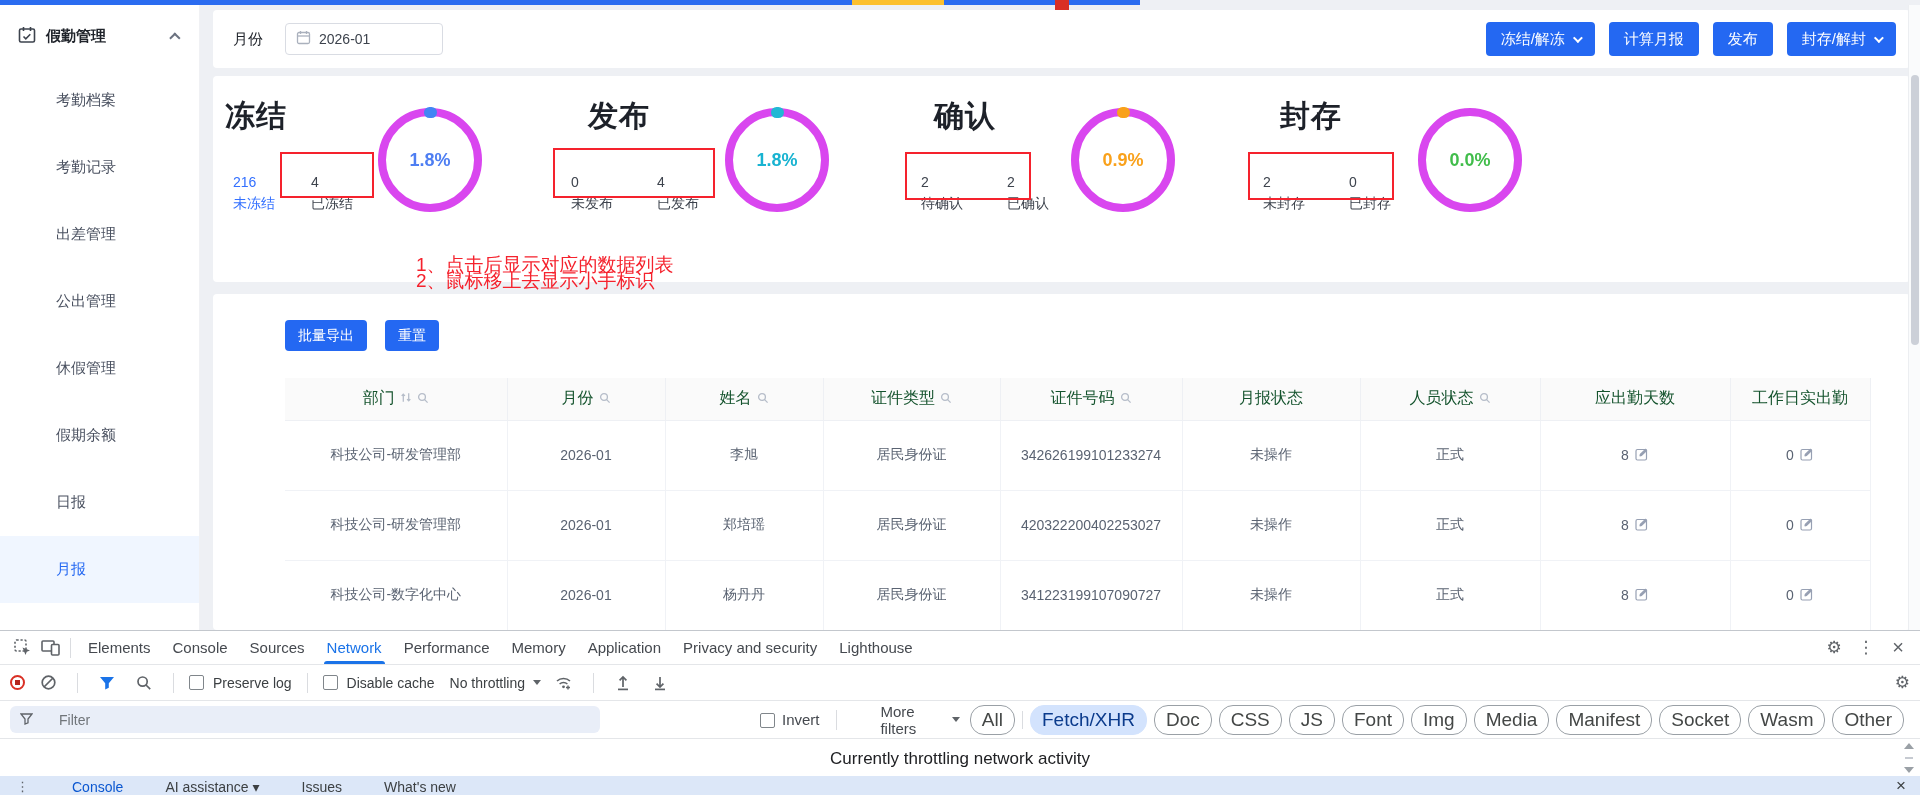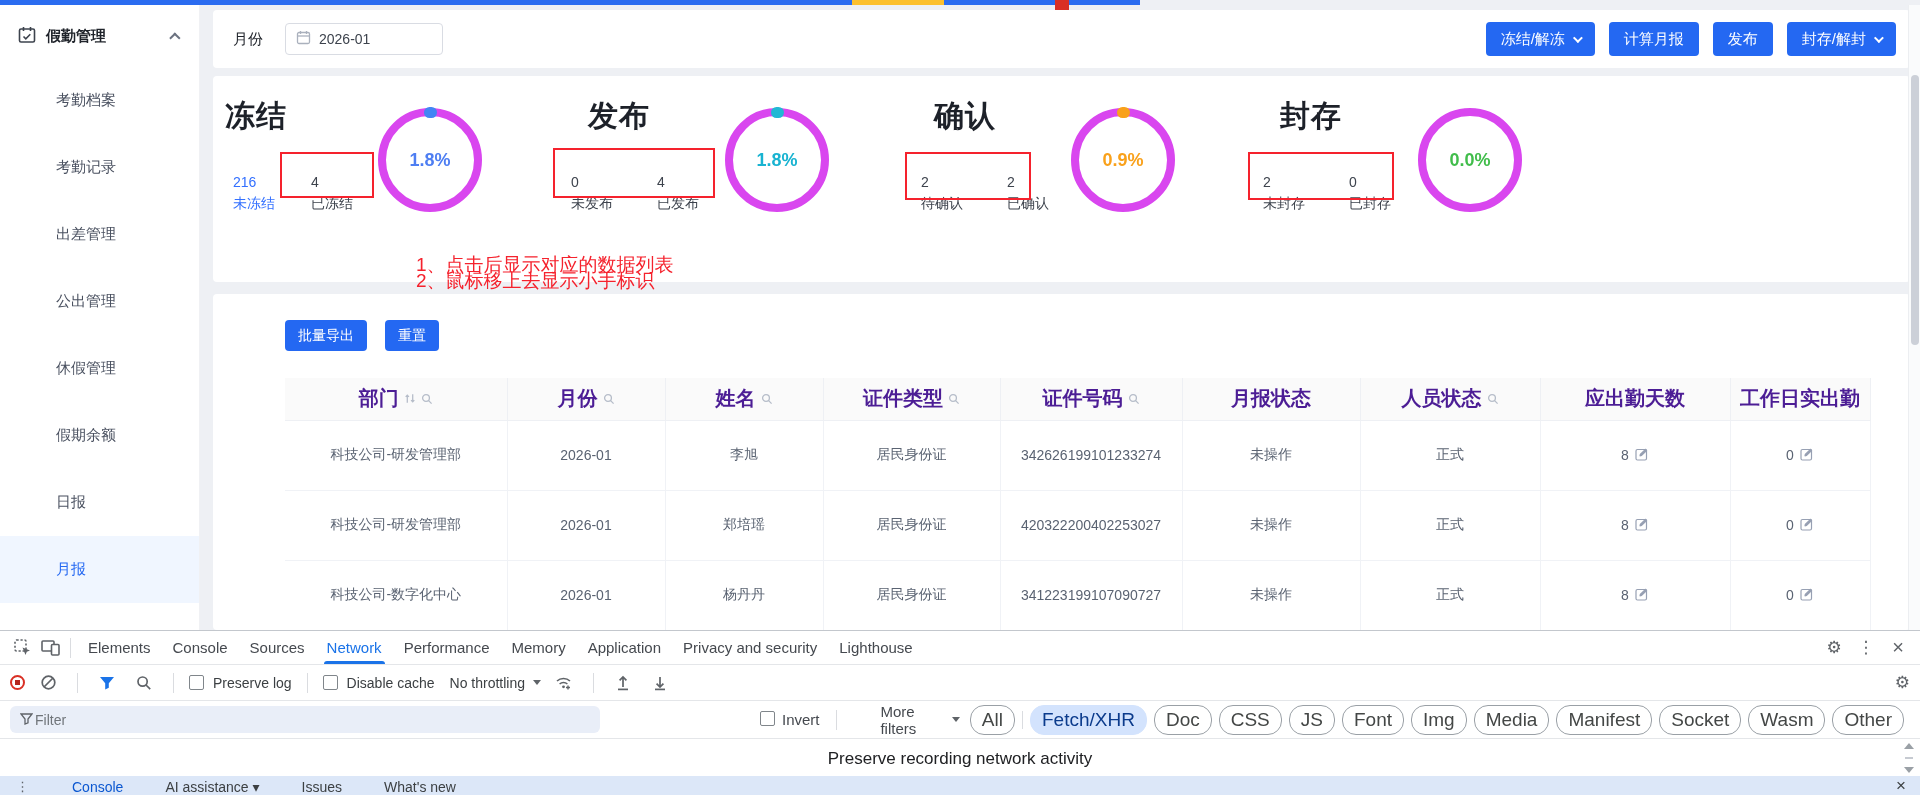--- a/index.html
+++ b/index.html
@@ -50,21 +50,21 @@
   .sc3 .red-box { left:3px;  top:62px; width:146px; height:48px; }
 
   .annot { position:absolute; left:416px; color:#f5222d; font-size:19px; z-index:6; }
   .annot.a1 { top:252px; } .annot.a2 { top:268px; }
 
   
   .table-panel { position:absolute; left:213px; top:294px; width:1697px; height:336px; background:#fff; border-radius:4px; overflow:hidden; }
   .table-actions { position:absolute; left:72px; top:26px; display:flex; gap:18px; }
   .table-actions .btn-primary { height:31px; font-size:14px; padding:0 13px; }
   table.grid { position:absolute; left:72px; top:84px; border-collapse:collapse; table-layout:fixed; }
-  table.grid th { height:42px; background:#fafafa; font-weight:bold; font-size:20px; color:#4c1d95; border:1px solid #eef0f4; border-top:none; }
+  table.grid th { height:42px; background:#fafafa; font-weight:normal; font-size:16px; color:#14532d; border:1px solid #eef0f4; border-top:none; }
   table.grid td { height:70px; text-align:center; font-size:14px; color:#5a6372; border:1px solid #f0f2f6; word-break:break-all; padding:4px 16px; }
   table.grid th:first-child, table.grid td:first-child { border-left:none; }
   .th-inner { display:inline-flex; align-items:center; gap:5px; }
   .cell-edit { display:inline-flex; align-items:center; gap:6px; }
 
   
   .devtools { position:absolute; left:0; top:630px; width:1920px; height:165px; background:#fff; border-top:1px solid #c3c7cd; font-size:15px; color:#45494f; }
   .dt-tabs { height:34px; display:flex; align-items:center; padding:0 8px; border-bottom:1px solid #e4e6e9; }
   .dt-iconbtn { width:28px; height:26px; display:flex; align-items:center; justify-content:center; cursor:pointer; }
   .dt-sep { width:1px; height:20px; background:#dadce0; margin:0 6px; }
@@ -72,24 +72,24 @@
   .dt-tab.active { color:#1a73e8; }
   .dt-tab.active::after { content:""; position:absolute; left:8px; right:8px; bottom:0; height:3px; background:#1a73e8; border-radius:3px 3px 0 0; }
   .dt-tabs-right { margin-left:auto; display:flex; align-items:center; gap:4px; color:#5f6368; }
   .dt-toolbar { height:36px; display:flex; align-items:center; gap:9px; padding:0 10px; border-bottom:1px solid #e4e6e9; font-size:14px; color:#3c4043; }
   .rec-icon { position:relative; width:15px; height:15px; border:2.5px solid #d93025; border-radius:50%; }
   .rec-icon::after { content:""; position:absolute; left:2.5px; top:2.5px; width:5px; height:5px; background:#b3261e; }
   .dt-check { width:15px; height:15px; border:1.6px solid #80868b; border-radius:2px; background:#fff; }
   .caret-dn { width:0; height:0; border-left:4.5px solid transparent; border-right:4.5px solid transparent; border-top:5.5px solid #5f6368; }
   .dt-gear-right { margin-left:auto; font-size:17px; color:#5f6368; }
   .dt-filterrow { height:38px; display:flex; align-items:center; gap:10px; padding:0 10px; border-bottom:1px solid #e4e6e9; }
-  .filter-input { width:660px; height:27px; background:#e9eef8; border:none; border-radius:6px; display:flex; align-items:center; gap:0; padding:0 10px; }
+  .filter-input { width:660px; height:27px; background:#e9eef8; border:none; border-radius:6px; display:flex; align-items:center; gap:24px; padding:0 10px; }
   .filter-input input { border:none; background:transparent; outline:none; font-size:14px; color:#3c4043; width:100%; font-family:inherit; }
   .filter-input input::placeholder { color:#70757a; }
-  .invert-wrap { margin-left:150px; display:flex; align-items:flex-start; gap:7px; }
+  .invert-wrap { margin-left:150px; display:flex; align-items:flex-end; gap:7px; }
   .morefilters { margin-left:28px; display:flex; align-items:center; gap:7px; }
   .chips { margin-left:auto; display:flex; align-items:center; gap:7px; padding-right:6px; }
   .chip { border:1px solid #9aa0a6; border-radius:14px; padding:3px 11px; font-size:19px; color:#444746; white-space:nowrap; cursor:pointer;text-align:right; }
   .chip.active { background:#d3e3fd; border-color:#d3e3fd; color:#0b3b8c; }
   .chip-div { width:1px; height:18px; background:#dadce0; }
   .dt-message { position:relative; height:39px; }
   .dt-msg-text { position:absolute; left:0; right:0; top:10px; text-align:center; font-size:17px; color:#202124; }
   .mini-scroll { position:absolute; right:5px; top:4px; width:12px; display:flex; flex-direction:column; align-items:center; gap:8px; color:#9aa0a6; }
   .tri-up { width:0; height:0; border-left:5px solid transparent; border-right:5px solid transparent; border-bottom:6px solid #9aa0a6; }
   .tri-dn { width:0; height:0; border-left:5px solid transparent; border-right:5px solid transparent; border-top:6px solid #9aa0a6; }
@@ -539,21 +539,21 @@
           <span class="chip">Img</span>
           <span class="chip">Media</span>
           <span class="chip">Manifest</span>
           <span class="chip">Socket</span>
           <span class="chip">Wasm</span>
           <span class="chip">Other</span>
         </div>
     </div>
 
     <div class="dt-message">
-      <div class="dt-msg-text">Preserve recording network activity</div>
+      <div class="dt-msg-text">Currently throttling network activity</div>
       <div class="mini-scroll">
         <span class="tri-up"></span>
         <span class="mini-bar"></span>
         <span class="tri-dn"></span>
       </div>
     </div>
 
     <div class="dt-drawer">
       <span class="drawer-dots">⋮</span>
       <span id="drawer-items" style="display:flex;gap:42px;">

